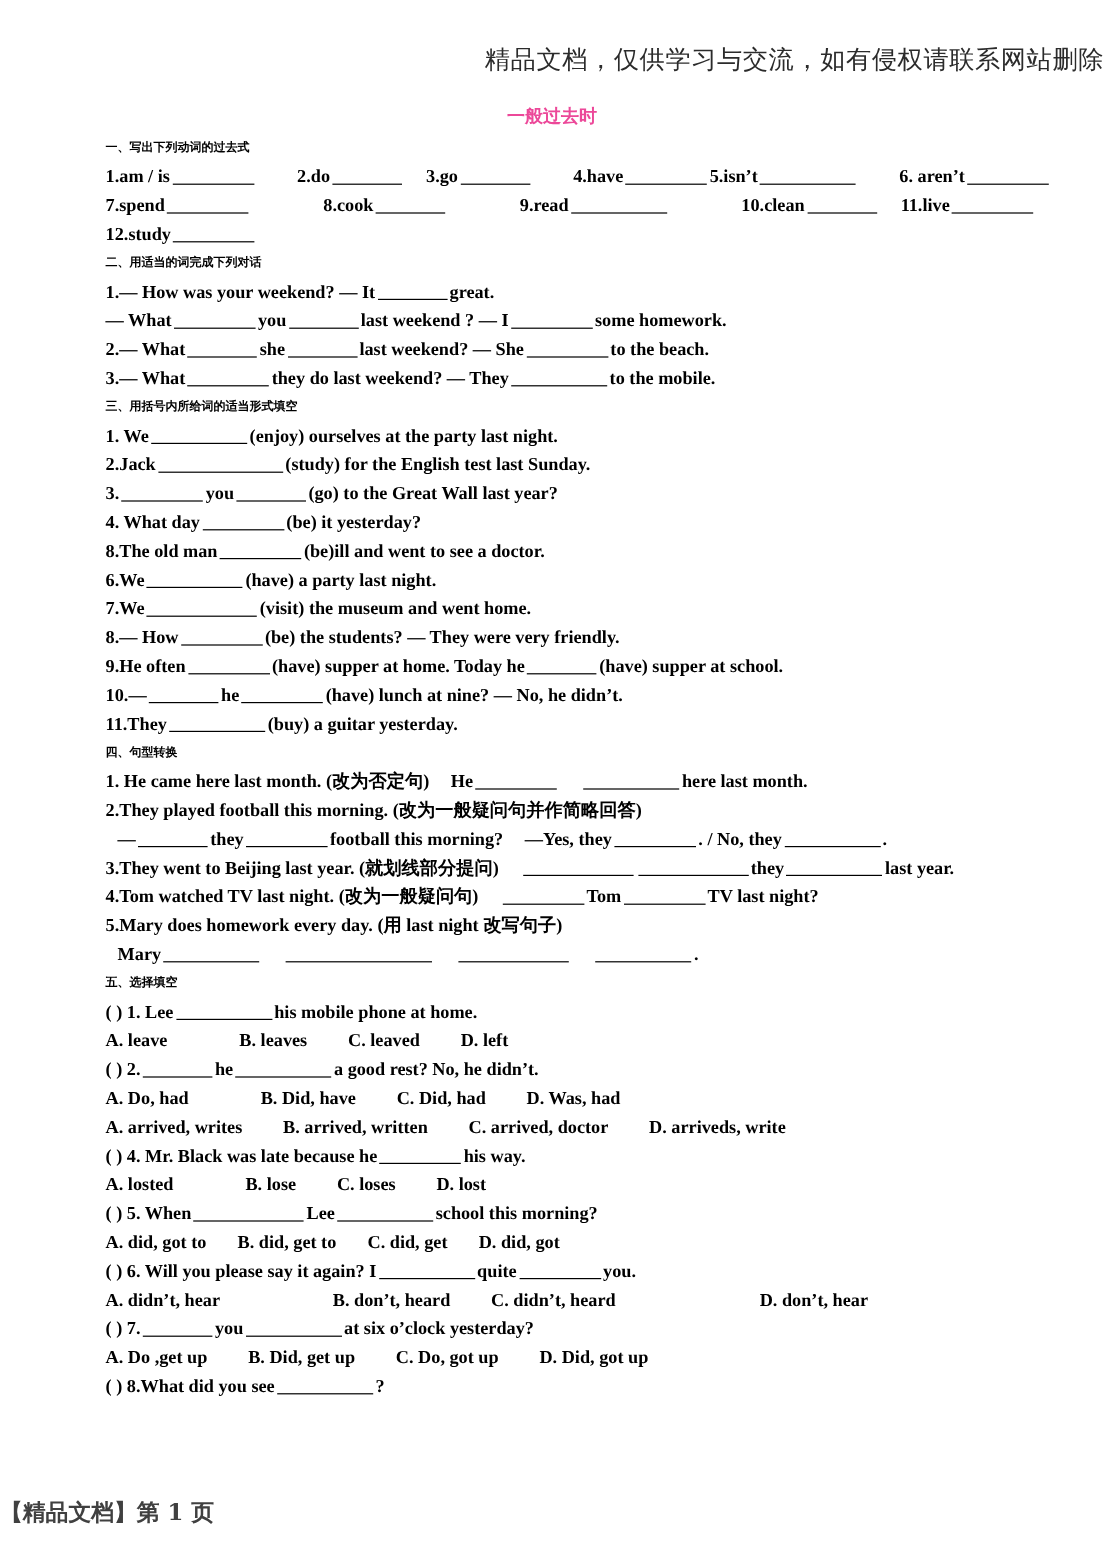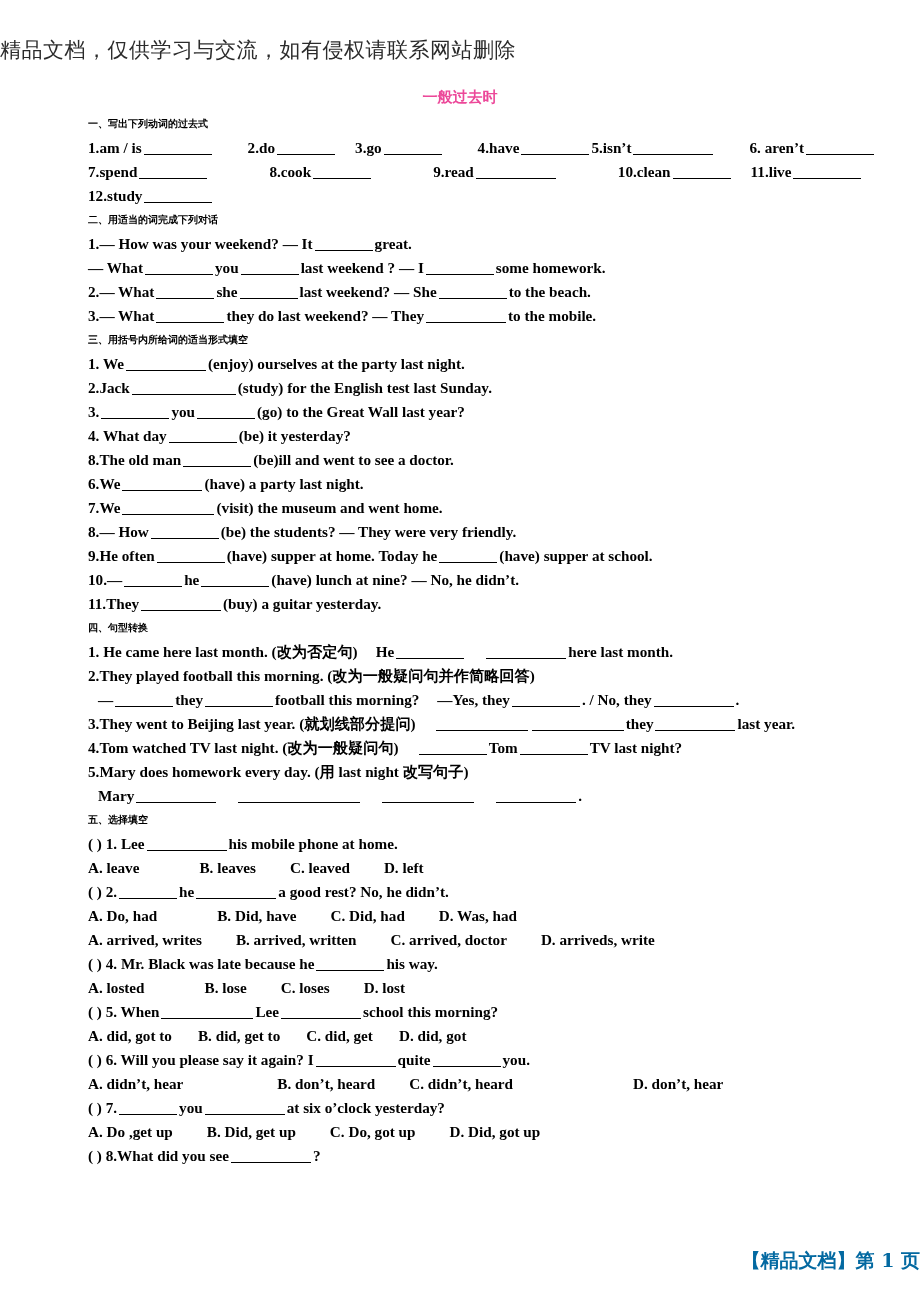--- a/index.html
+++ b/index.html
@@ -20,21 +20,21 @@
     overflow: hidden;
     box-sizing: border-box;
   }
 
   
   .wm-head {
     position: absolute;
     top: 36px;
     left: 0;
     width: 920px;
-    text-align: left;
+    text-align: right;
     font-family: "DejaVu Serif", "Liberation Serif", serif;
     font-size: 21px;
     letter-spacing: 0.5px;
     color: #2b2b2b;
     white-space: nowrap;
   }
 
   .doc-title {
     position: absolute;
     top: 88px;
@@ -98,25 +98,25 @@
   .gap-lg { display: inline-block; width: 60px; }
 
   .opt-gap { display: inline-block; width: 26px; }
 
   
   .wm-foot {
     position: absolute;
     bottom: 28px;
     left: 0;
     width: 920px;
-    text-align: right;
+    text-align: left;
     font-family: "DejaVu Serif", "Liberation Serif", serif;
     font-weight: bold;
     font-size: 19px;
-    color: #0369a1;
+    color: #404040;
     white-space: nowrap;
   }
 </style>
 </head>
 <body>
 
 <div id="page">
 
   <div class="wm-head">精品文档，仅供学习与交流，如有侵权请联系网站删除</div>
 

